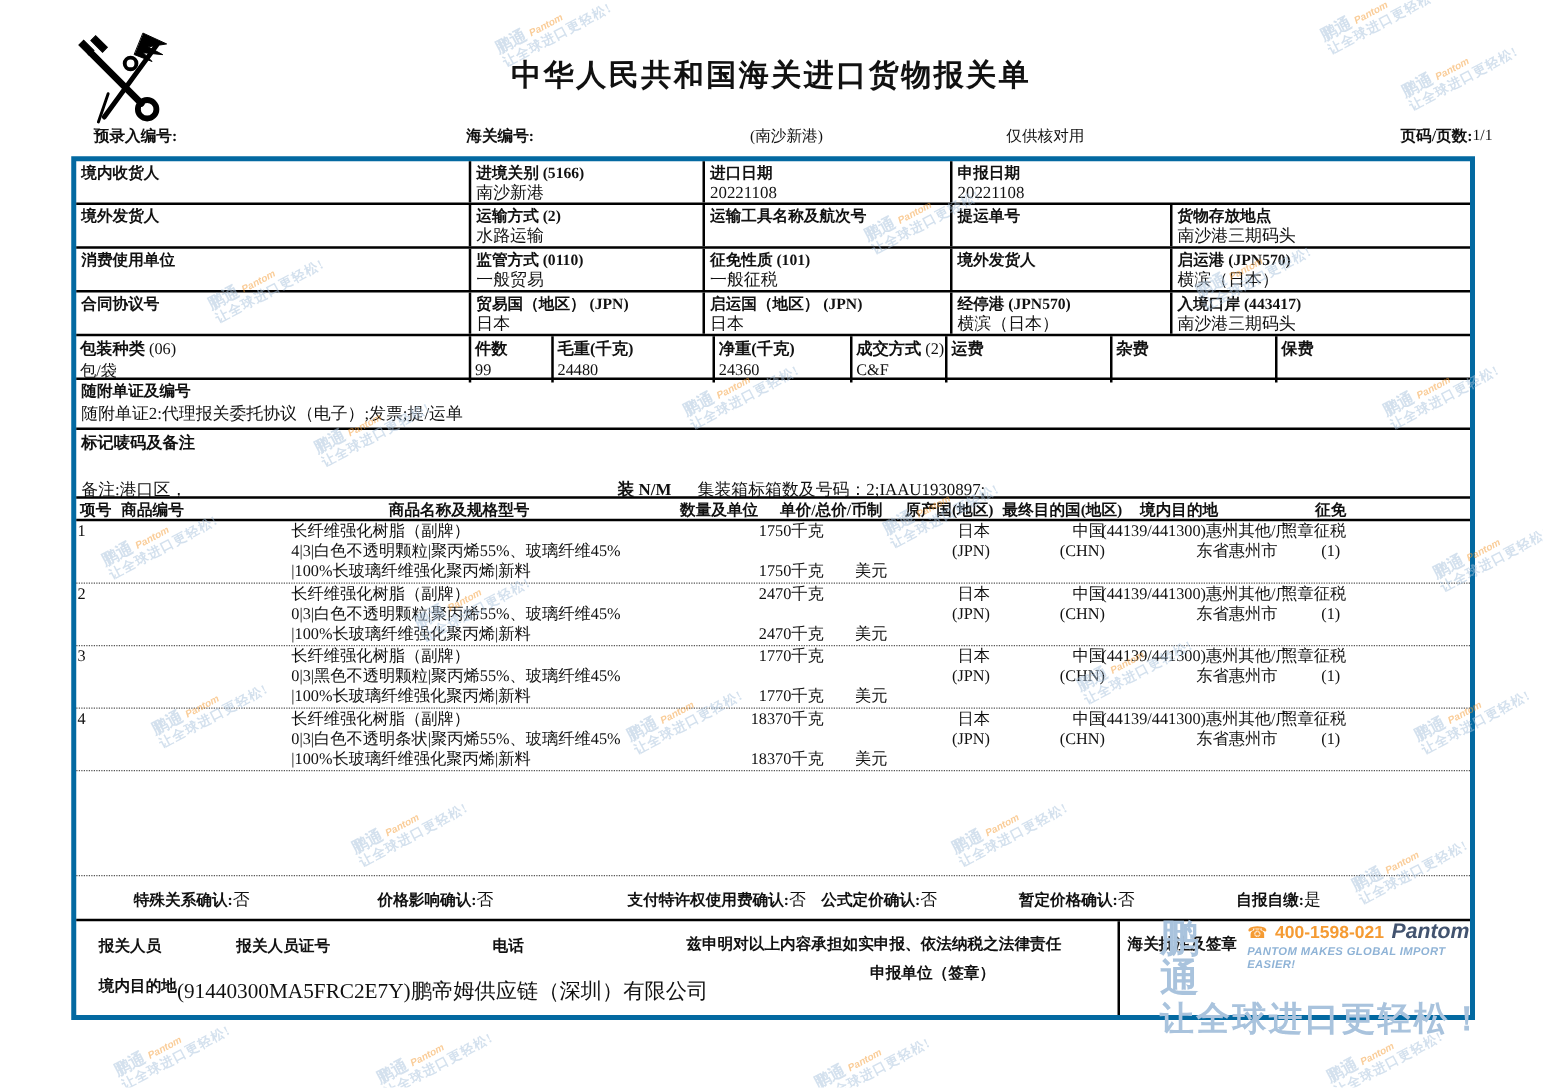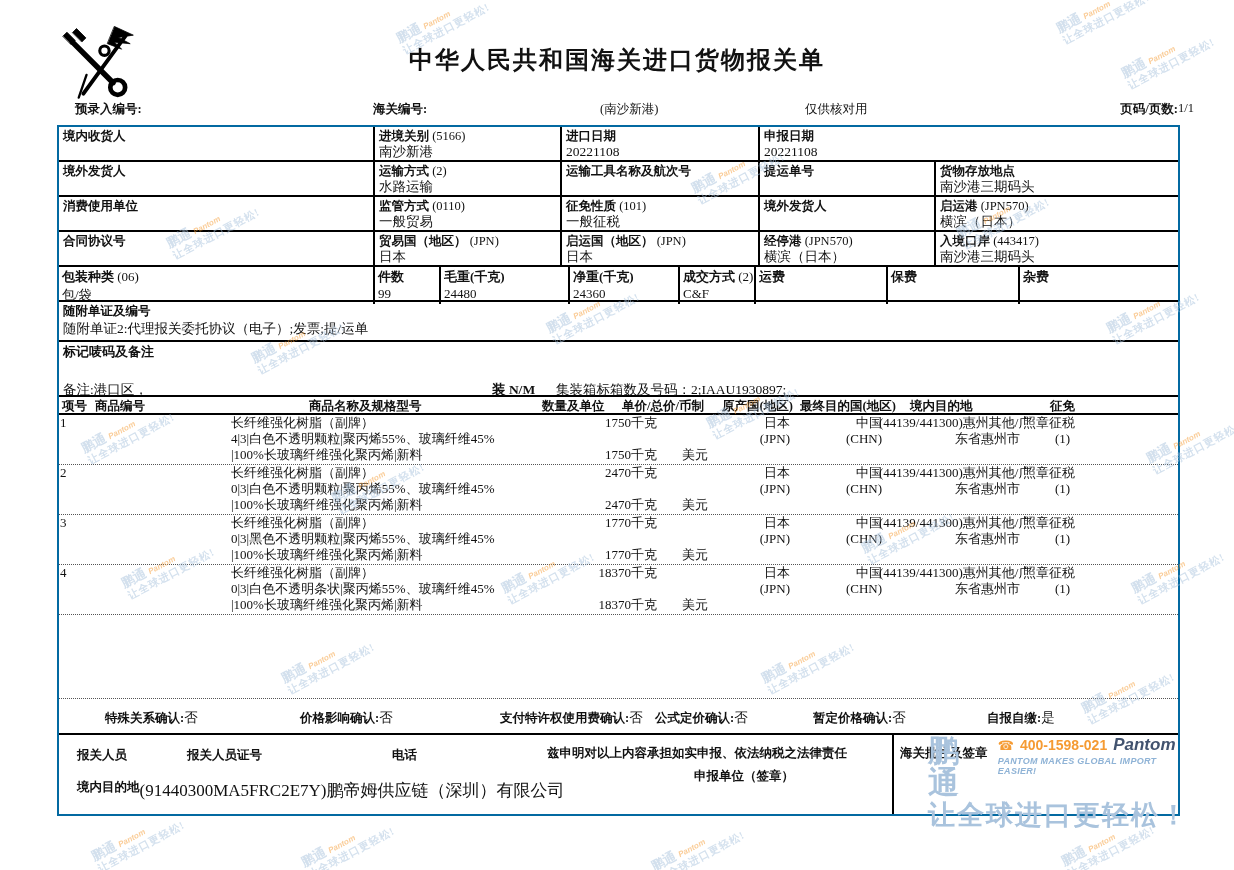--- a/index.html
+++ b/index.html
@@ -15,28 +15,28 @@
     font-size:24px;font-weight:bold;letter-spacing:2px;}
   .meta-row{position:absolute;top:101px;left:0;width:100%;height:18px;font-size:12.5px;}
   .meta-row span{position:absolute;white-space:nowrap;}
   .m-pre{left:75px;font-weight:bold;}
   .m-cus{left:373px;font-weight:bold;}
   .m-port{left:600px;}
   .m-check{left:805px;}
   .m-page{right:56px;}
   
   .main-table{position:absolute;left:57px;top:125px;width:1123px;height:691px;
-    border:2px solid #0369a1;box-sizing:border-box;}
+    border:4px solid #0369a1;box-sizing:border-box;}
   .info-grid{position:absolute;left:0;top:0;right:0;}
   .info-row{display:grid;grid-template-columns:314px 187px 198px 176px 1fr;
     height:35px;border-bottom:2px solid #000;box-sizing:border-box;}
   .info-row .cell{box-sizing:border-box;padding:1px 4px 0 4px;overflow:visible;white-space:nowrap;}
   .info-row .cell + .cell{border-left:2px solid #000;}
   .cell .l1{font-size:12.5px;line-height:16px;}
-  .cell .l1 .code{font-weight:normal;}
+  .cell .l1 .code{font-weight:bold;}
   .cell .v{font-size:13.5px;line-height:16px;}
   
   .pack-row{position:absolute;left:0;top:140px;right:0;height:35px;display:grid;
     grid-template-columns:314px 66px 129px 110px 76px 132px 132px 1fr;
     border-bottom:2px solid #000;box-sizing:border-box;}
   .pack-row .p-cell{box-sizing:border-box;padding:1px 3px 0 3px;white-space:nowrap;}
   .pack-row .p-cell + .p-cell{border-left:2px solid #000;}
   
   .docs-row{position:absolute;left:0;top:175px;right:0;height:40px;border-bottom:2px solid #000;
     box-sizing:border-box;padding:1px 4px;}
@@ -249,25 +249,25 @@
       </div>
       <div class="p-cell">
         <div class="l1"><span class="lbl">成交方式</span> <span class="code">(2)</span></div>
         <div class="v">C&amp;F</div>
       </div>
       <div class="p-cell">
         <div class="l1"><span class="lbl">运费</span> <span class="code"></span></div>
         <div class="v"></div>
       </div>
       <div class="p-cell">
+        <div class="l1"><span class="lbl">杂费</span> <span class="code"></span></div>
+        <div class="v"></div>
+      </div>
+      <div class="p-cell">
         <div class="l1"><span class="lbl">保费</span> <span class="code"></span></div>
-        <div class="v"></div>
-      </div>
-      <div class="p-cell">
-        <div class="l1"><span class="lbl">杂费</span> <span class="code"></span></div>
         <div class="v"></div>
       </div>
   </div>
 
   <div class="docs-row">
     <div class="l1 lbl">随附单证及编号</div>
     <div class="v">随附单证2:代理报关委托协议（电子）;发票;提/运单</div>
   </div>
 
   <div class="marks-row">

